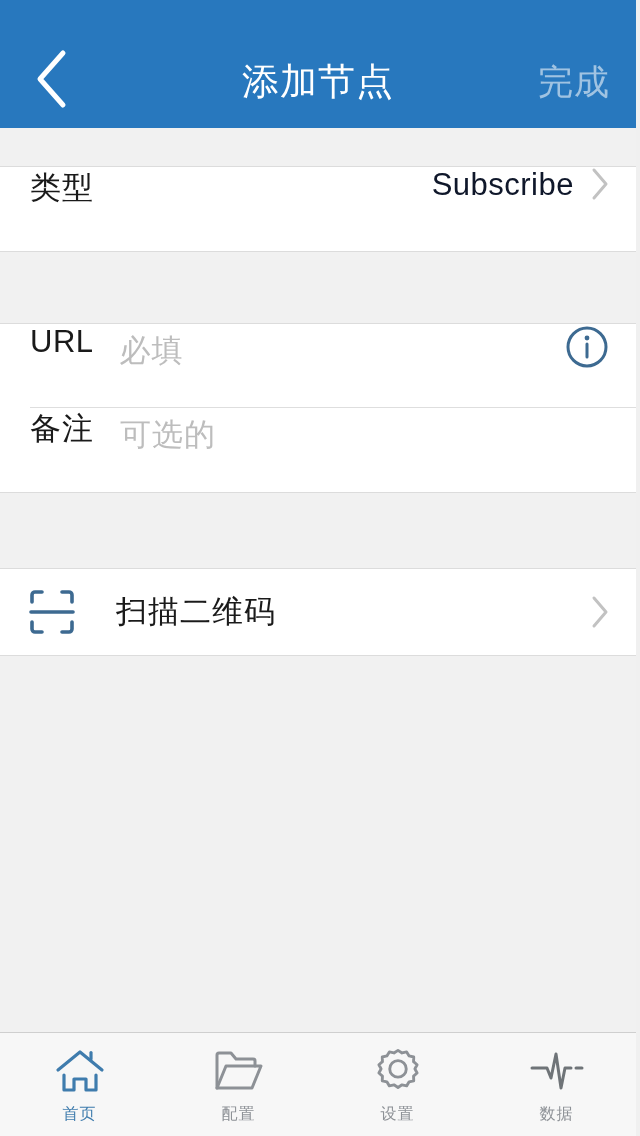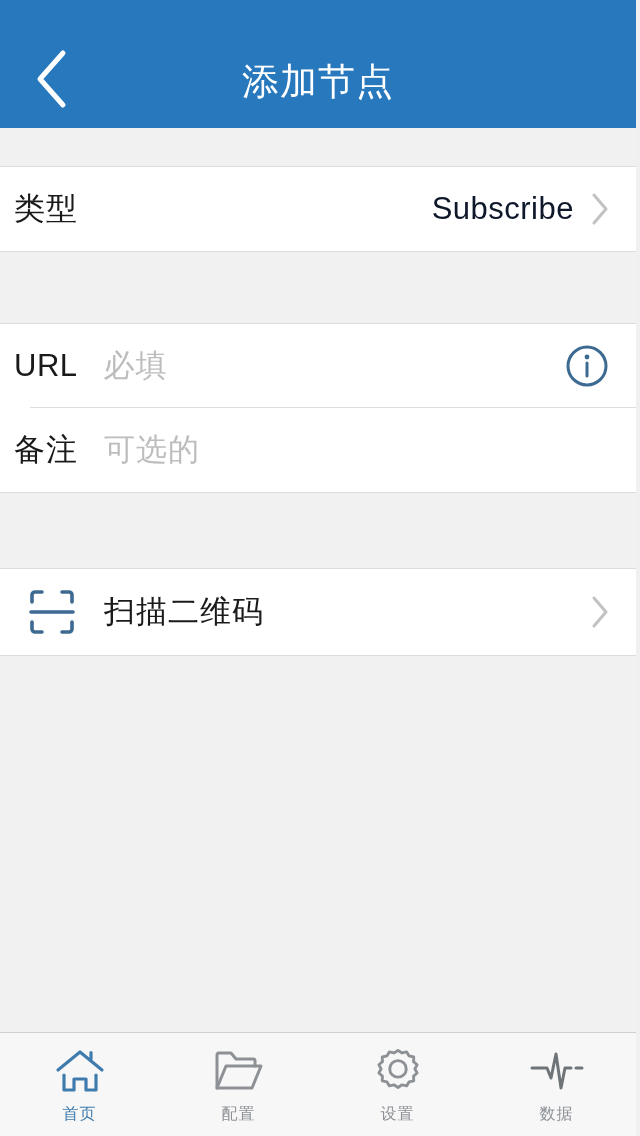--- a/index.html
+++ b/index.html
@@ -90,23 +90,23 @@
   .card {
     background: #ffffff;
     border-top: 1px solid #dcdcdc;
     border-bottom: 1px solid #dcdcdc;
     box-sizing: border-box;
   }
 
   .row {
     height: 84px;
     display: flex;
-    align-items: center;
-    box-sizing: border-box;
-    padding: 0 26px 0 14px;
+    align-items: flex-start;
+    box-sizing: border-box;
+    padding: 0 26px 0 30px;
     position: relative;
     background: #ffffff;
   }
   .row.sep::after {
     content: "";
     position: absolute;
     left: 30px;
     right: 0;
     bottom: 0;
     height: 1px;
@@ -134,20 +134,21 @@
     outline: none;
     background: transparent;
     flex: 1 1 auto;
     margin-left: 26px;
     font-family: "Liberation Sans", "DejaVu Sans", sans-serif;
     font-size: 31px;
     color: #1a1a1a;
     letter-spacing: 1px;
     padding: 0;
     min-width: 0;
+    margin-top: 9px;
   }
   .field-input::placeholder {
     color: #bdbdbd;
     opacity: 1;
   }
 
   .chevron-right {
     margin-left: 16px;
     flex: 0 0 auto;
     display: flex;
@@ -163,20 +164,21 @@
   }
 
   .scan-row {
     height: 86px;
     display: flex;
     align-items: center;
     padding: 0 26px 0 26px;
     box-sizing: border-box;
     background: #ffffff;
     cursor: pointer;
+    gap: 12px;
   }
   .scan-icon {
     flex: 0 0 auto;
     width: 52px;
     height: 52px;
     display: flex;
     align-items: center;
     justify-content: center;
   }
   .scan-label {
@@ -237,20 +239,21 @@
     <div class="nav-back">
       <span>
         <svg width="38" height="62" viewBox="0 0 38 62" fill="none" xmlns="http://www.w3.org/2000/svg" aria-hidden="true">
           <path d="M31 5 L8 31 L31 57" stroke="#ffffff" stroke-width="5" stroke-linecap="round" stroke-linejoin="round"></path>
         </svg>
       </span>
     </div>
 
     <div class="nav-title">添加节点</div>
 
+    <div class="nav-action">完成</div>
   </div>
 
   <div class="content">
 
     <div class="gap gap-1"></div>
 
     <div class="card">
       <div class="row">
         <span class="row-label">类型</span>
         <span class="row-value">Subscribe</span>

